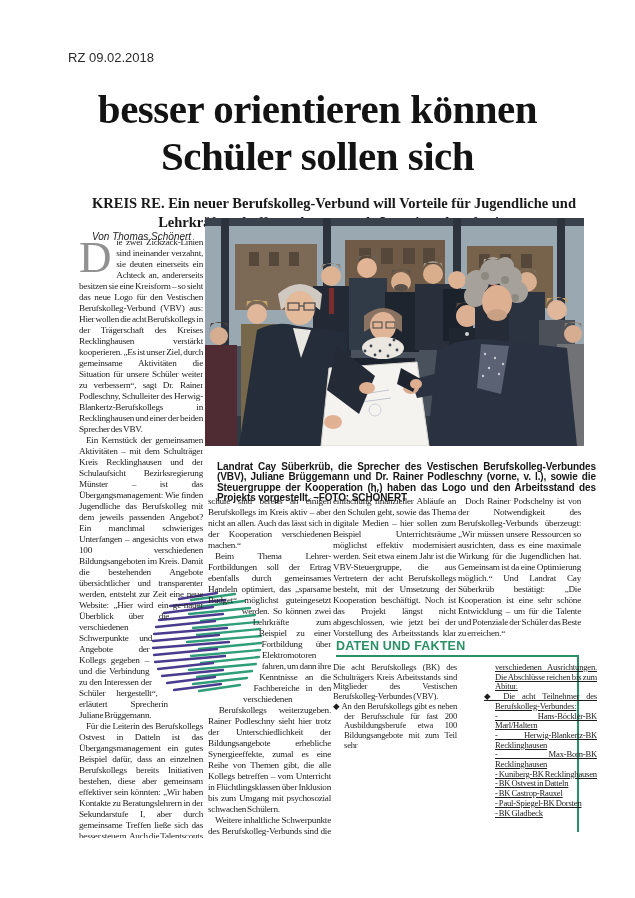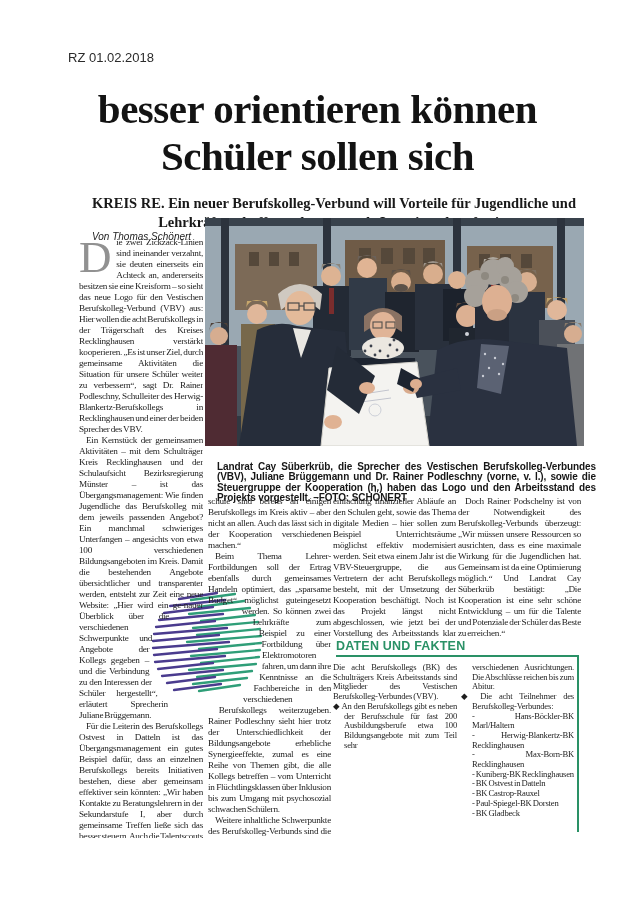--- a/index.html
+++ b/index.html
@@ -46,31 +46,31 @@
   .fb-title{position:absolute;left:336px;top:639px;font-family:"Liberation Sans",sans-serif;
             font-weight:700;font-size:12.5px;letter-spacing:0.2px;color:var(--accent-green);}
   .fb-rule-h{position:absolute;left:336px;top:655px;width:243px;height:2px;background:var(--accent-green);}
   .fb-rule-v{position:absolute;left:577px;top:655px;width:2px;height:177px;background:var(--accent-green);}
   .facts{position:absolute;font-size:8.6px;line-height:9.7px;text-align:justify;
          letter-spacing:-0.2px;word-spacing:-0.8px;overflow:hidden;}
   .facts p{margin:0;}
   .fact{white-space:pre-line;}
   .fact.b{padding-left:11px;text-indent:-11px;}
   .facts-col3{left:333px;top:663px;width:124px;height:176px;}
-  .facts-col4{left:461px;top:663px;width:113px;height:176px;}
+  .facts-col4{left:484px;top:663px;width:113px;height:176px;text-decoration:underline;}
   .facts-col4 .cont{padding-left:11px;}
   .fact-subtitle{margin:0 0 8px 0 !important;font-family:"Liberation Sans",sans-serif;font-weight:700;
                  font-size:9.3px;line-height:11px;white-space:pre-line;color:#111;text-align:left;}
 </style>
 </head>
 <body>
 
 <div class="page">
 
-  <div class="dateline">RZ 01.02.2018</div>
+  <div class="dateline">RZ 09.02.2018</div>
 
   <h1 class="headline">
     <span class="hl">besser orientieren können</span>
     <span class="hl">Schüler sollen sich</span>
   </h1>
 
   <p class="subheadline">KREIS RE. Ein neuer Berufskolleg-Verbund will Vorteile für Jugendliche und Lehrkräfte schaffen – das passende Logo ist schon fertig.</p>
 
   <p class="byline">Von Thomas Schönert</p>
 

